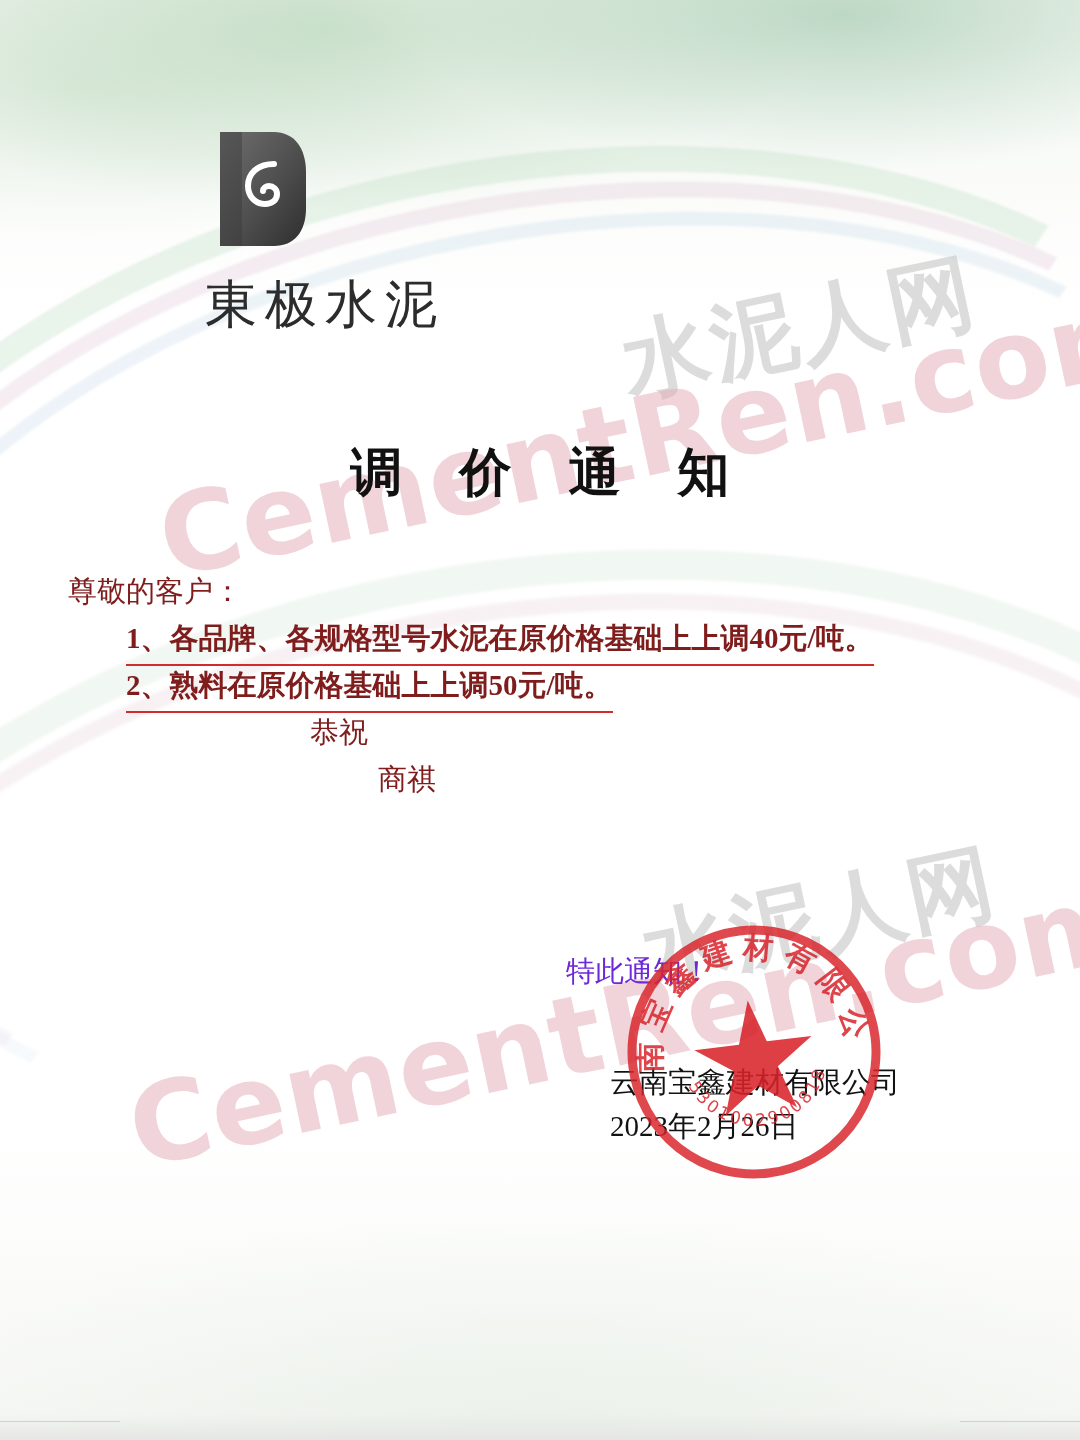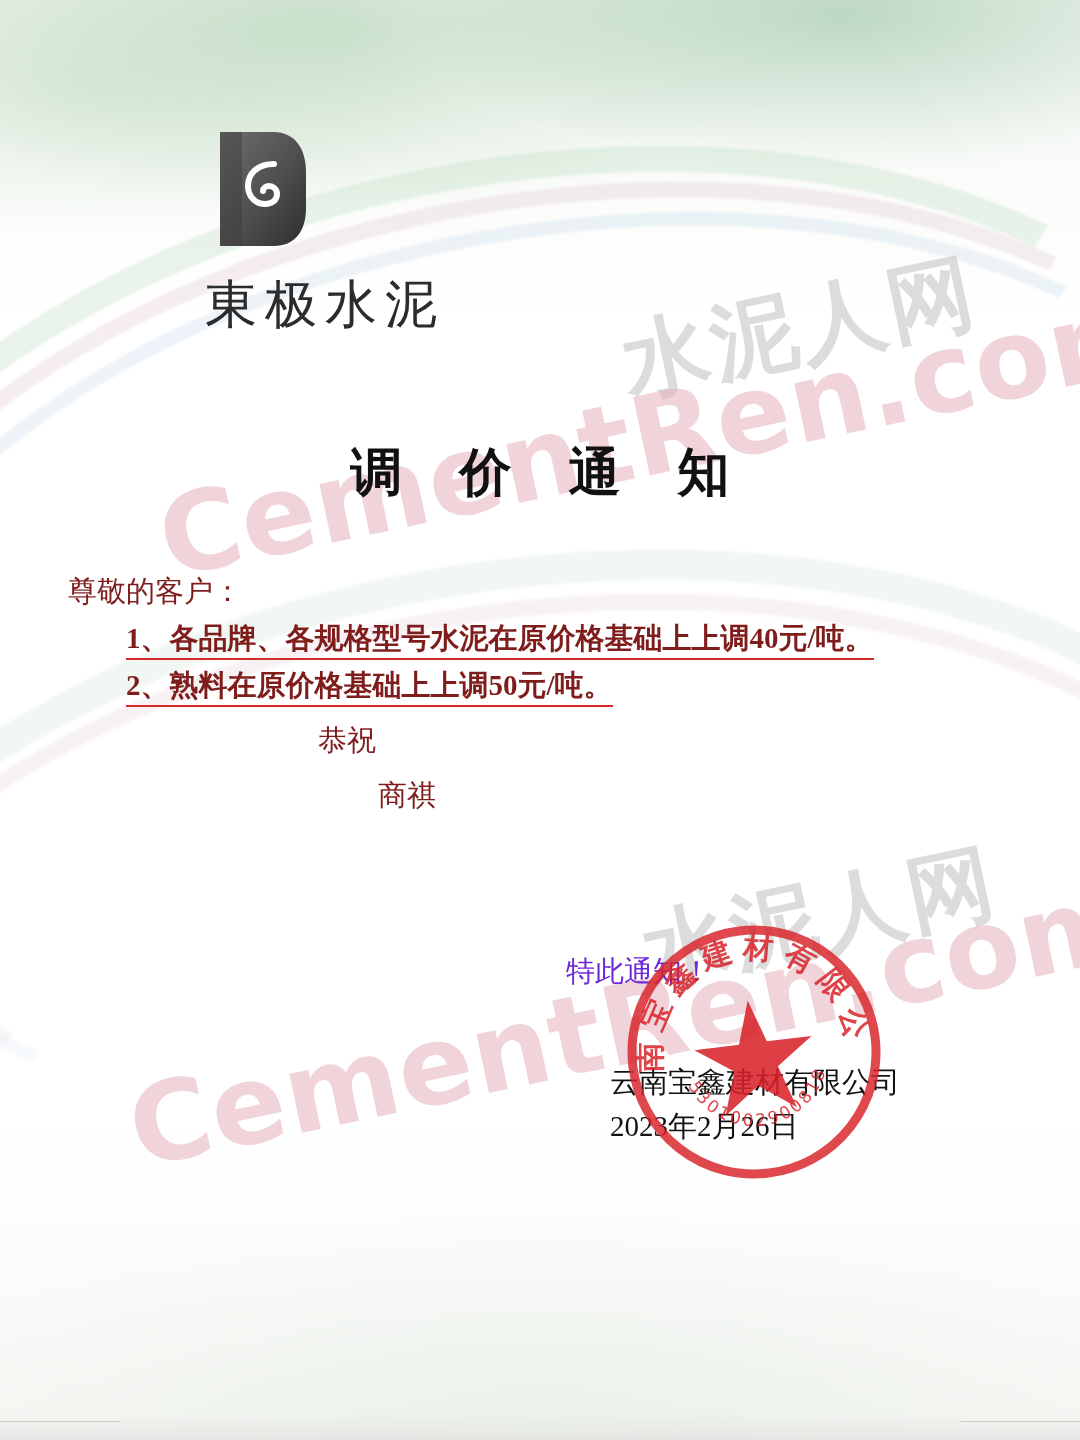--- a/index.html
+++ b/index.html
@@ -178,25 +178,25 @@
     font-family: "Liberation Serif", "DejaVu Serif", serif;
   }
   .p { margin: 0; }
   .indent { text-indent: 58px; }
   .bold-line {
     font-weight: 700;
     text-indent: 58px;
   }
   .ul-red {
     border-bottom: 2px solid #d42a2a;
-    padding-bottom: 4px;
+    padding-bottom: 10px;
   }
   .salute { margin: 0; }
   .greet1 {
-    margin: 8px;
+    margin: 0;
     padding-left: 242px;
   }
   .greet2 {
     margin: 0;
     padding-left: 310px;
   }
 
   #notice-line {
     position: absolute;
     left: 566px;

